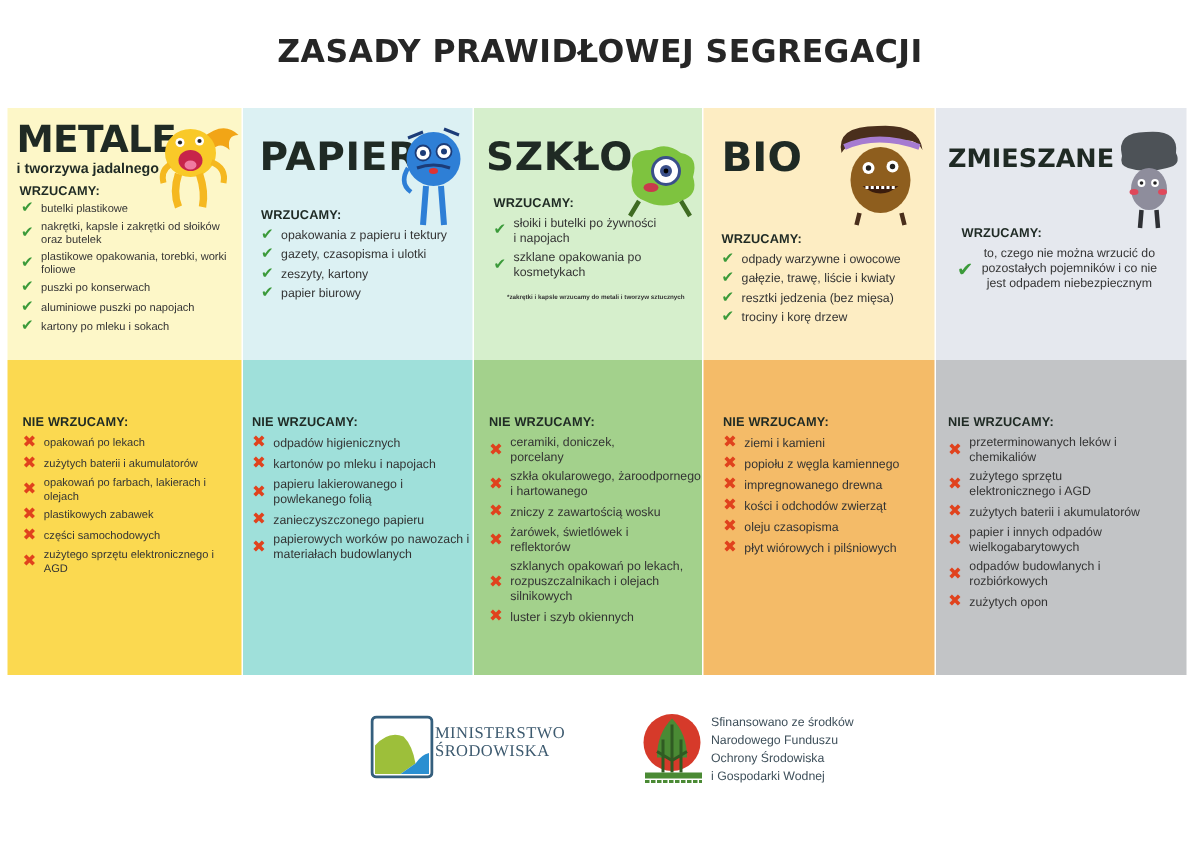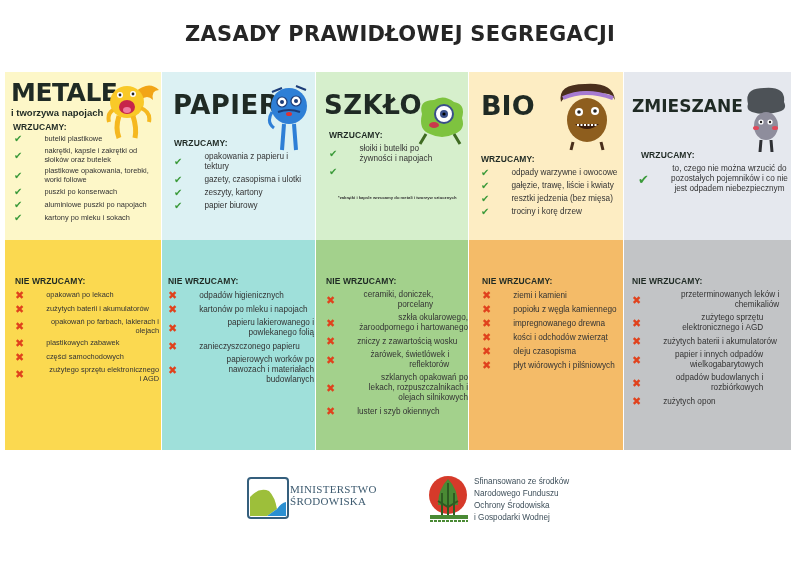--- a/index.html
+++ b/index.html
@@ -9,21 +9,21 @@
   .title {
     position: absolute; left: 0; top: 22px; width: 800px; text-align: center;
     font-family: "DejaVu Sans", sans-serif; font-weight: bold; font-size: 21px;
     letter-spacing: 0.3px; color: #262626;
   }
 
   .board { position: absolute; left: 5px; top: 72px; width: 786px; height: 378px; display: flex; }
   .col { position: relative; height: 100%; border-right: 1px solid #ffffff; }
   .col:last-child { border-right: none; }
   .col .top { position: absolute; left: 0; top: 0; right: 0; height: 168px; }
-  .col .bottom { position: absolute; left: 0; top: 168px; right: 0; bottom: 0; text-align: right; }
+  .col .bottom { position: absolute; left: 0; top: 168px; right: 0; bottom: 0; }
 
   .c-metale { width: 157px; }
   .c-papier { width: 154px; }
   .c-szklo  { width: 153px; }
   .c-bio    { width: 155px; }
   .c-zmies  { width: 167px; }
 
   .c-metale .top { background: #fdf7c8; }
   .c-metale .bottom { background: #fbd950; }
   .c-papier .top { background: #dcf1f3; }
@@ -53,21 +53,21 @@
 
   .section-label {
     position: absolute; font-weight: bold; font-size: 8.5px; color: #1f2a24; letter-spacing: 0.1px;
   }
 
   ul.items { position: absolute; list-style: none; }
   ul.items li { display: flex; align-items: center; margin-bottom: 3px; }
   .mark { flex: 0 0 auto; display: inline-block; font-weight: bold; margin-right: 5px; line-height: 1; }
   .ok .mark { color: #3b9a3a; font-size: 10px; }
   .no .mark { color: #e0421d; font-size: 11px; }
-  .txt { font-size: 8.2px; line-height: 10px; color: #333; margin-left: 17px; }
+  .txt { font-size: 8.2px; line-height: 10px; color: #333; }
   .c-metale ul.items .txt { font-size: 7.4px; line-height: 8.6px; }
 
   .footnote { position: absolute; font-size: 4.2px; font-weight: bold; color: #333; }
 
   .mascot { position: absolute; }
 
   .logos { position: absolute; left: 0; top: 470px; width: 752px; height: 70px; }
   .min-logo { position: absolute; left: 247px; top: 7px; }
   .min-text { position: absolute; left: 290px; top: 13px; font-family: "Liberation Serif", serif; font-size: 11px; color: #3d5a6f; line-height: 12px; letter-spacing: 0.3px; }
   .nf-logo { position: absolute; left: 428px; top: 5px; }
@@ -76,21 +76,21 @@
 </head>
 <body>
 
 <div class="title">ZASADY PRAWIDŁOWEJ SEGREGACJI</div>
 
 <div class="board">
 
   <div class="col c-metale">
     <div class="top">
       <div class="cat-name">METALE</div>
-      <div class="subtitle">i tworzywa napojach</div>
+      <div class="subtitle">i tworzywa jadalnego</div>
       <svg class="mascot" style="left:100px;top:6px" width="56" height="66" viewBox="0 0 56 66">
         <path d="M30 14 Q44 2 54 12 Q46 12 48 22 Q42 16 36 22 Z" fill="#f2a516"></path>
         <ellipse cx="22" cy="24" rx="17" ry="16" fill="#f9c928"></ellipse>
         <ellipse cx="22" cy="29" rx="8" ry="7" fill="#c7244a"></ellipse>
         <ellipse cx="22" cy="32" rx="4" ry="3" fill="#f07aa0"></ellipse>
         <circle cx="15" cy="17" r="3" fill="#fff"></circle>
           <circle cx="15" cy="17" r="1.4" fill="#222"></circle>
         <circle cx="28" cy="16" r="3" fill="#fff"></circle>
           <circle cx="28" cy="16" r="1.4" fill="#222"></circle>
         <path d="M14 38 Q10 50 14 60 M28 38 Q32 50 30 60" stroke="#f5b820" stroke-width="5" fill="none"></path>
@@ -230,20 +230,21 @@
         <path d="M12 40 L6 50 M40 40 L46 50" stroke="#3f6b22" stroke-width="3"></path>
       </svg>
       <div class="section-label" style="left:13px;top:58px">WRZUCAMY:</div>
       <ul class="items ok" style="left:13px;top:72px;width:110px">
         <li>
             <span class="mark">✔</span>
             <span class="txt">słoiki i butelki po żywności i napojach</span>
           </li>
         <li>
             <span class="mark">✔</span>
+            <span class="txt">szklane opakowania po kosmetykach</span>
           </li>
       </ul>
       <div class="footnote" style="left:22px;top:123px">*zakrętki i kapsle wrzucamy do metali i tworzyw sztucznych</div>
     </div>
     <div class="bottom">
       <div class="section-label" style="left:10px;top:36px">NIE WRZUCAMY:</div>
       <ul class="items no" style="left:10px;top:50px;width:142px">
         <li>
             <span class="mark">✖</span>
             <span class="txt" style="width:76px">ceramiki, doniczek, porcelany</span>

